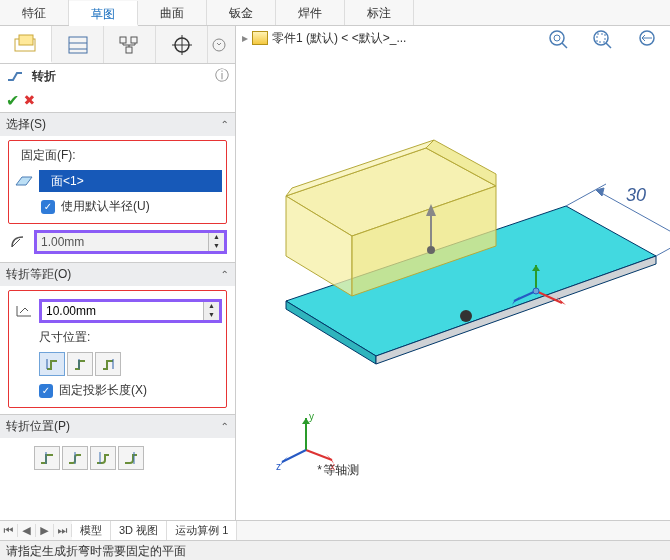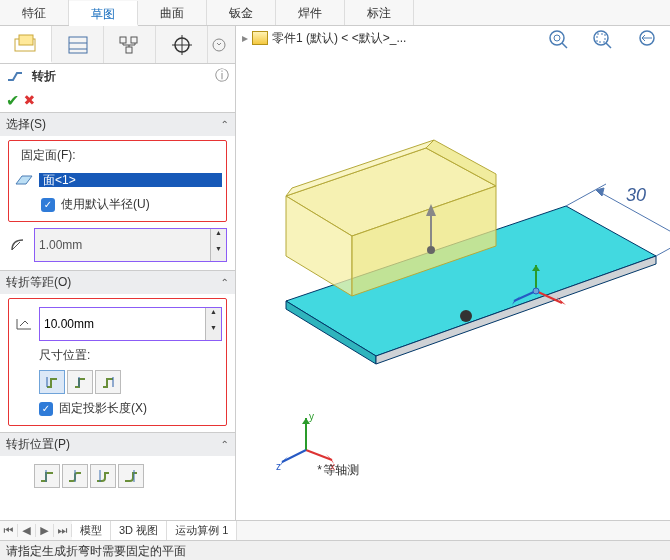--- a/index.html
+++ b/index.html
@@ -30,25 +30,25 @@
   
   .section { border-top: 1px solid #ccc; }
   .section-head { background: #ecedef; padding: 3px 6px; display: flex; justify-content: space-between; align-items: center; cursor: pointer; }
   .section-head .caret { font-size: 10px; color: #555; }
   .section-body { padding: 4px 8px 6px 8px; }
   .redbox { border: 1px solid #e73434; border-radius: 2px; padding: 4px 4px 6px 4px; }
   
   .sub-label { padding: 2px 0 4px 8px; }
   .field-row { display: flex; align-items: center; margin: 2px 0; gap: 4px; }
   .left-icon { width: 22px; height: 20px; display: flex; align-items: center; justify-content: center; }
-  .select-box { flex: 1; height: 14px; background: #1759b8; color: #fff; display: flex; align-items: center; padding-left: 4px; font-size: 12px; }
+  .select-box { flex: 1; height: 22px; background: #1759b8; color: #fff; display: flex; align-items: center; padding-left: 12px; font-size: 12px; }
   .checkbox-row { display: flex; align-items: center; gap: 6px; padding: 4px 4px 2px 28px; }
   .chk { width: 14px; height: 14px; border-radius: 3px; background: #2f7bd8; display: inline-flex; align-items: center; justify-content: center; color: #fff; font-size: 10px; cursor: pointer; }
   
-  .spinner { flex: 1; height: 34px; border: 1px solid #8b5cf6; background: #f2f2f2; display: flex; }
+  .spinner { flex: 1; height: 24px; border: 3px solid #8b5cf6; background: #f2f2f2; display: flex; }
   .spinner input { flex: 1; border: none; outline: none; padding-left: 4px; font-size: 12px; background: transparent; }
   .spinner .spin-btns { width: 16px; display: flex; flex-direction: column; border-left: 1px solid #bbb; }
   .spinner .spin-btns div { flex: 1; font-size: 7px; text-align: center; cursor: pointer; background: #eee; line-height: 8px; }
   .spinner.white { background: #fff; }
   
   .dropdown { flex: 1; height: 22px; border: 1px solid #bbb; display: flex; align-items: center; justify-content: space-between; padding: 0 4px; cursor: pointer; background: #fff; }
   
   .dim-icons { display: flex; gap: 2px; padding: 2px 0 2px 26px; }
   .dim-btn { width: 26px; height: 24px; border: 1px solid #bbb; background: #f4f4f4; display: flex; align-items: center; justify-content: center; cursor: pointer; position: relative; }
   .dim-btn.active { background: #dce8f7; border-color: #6fa3d9; }

